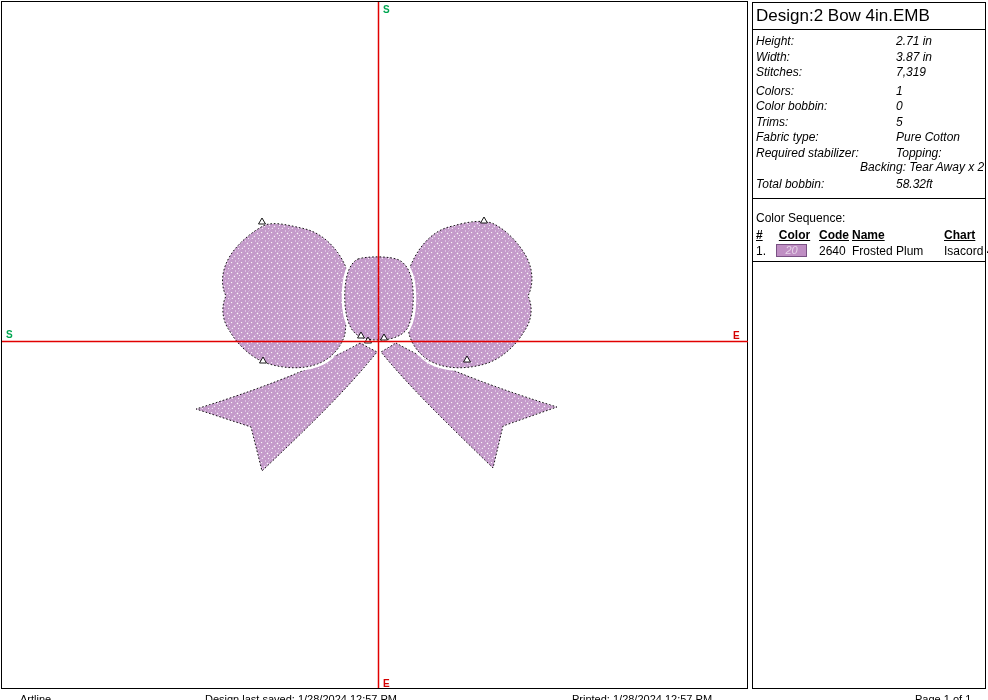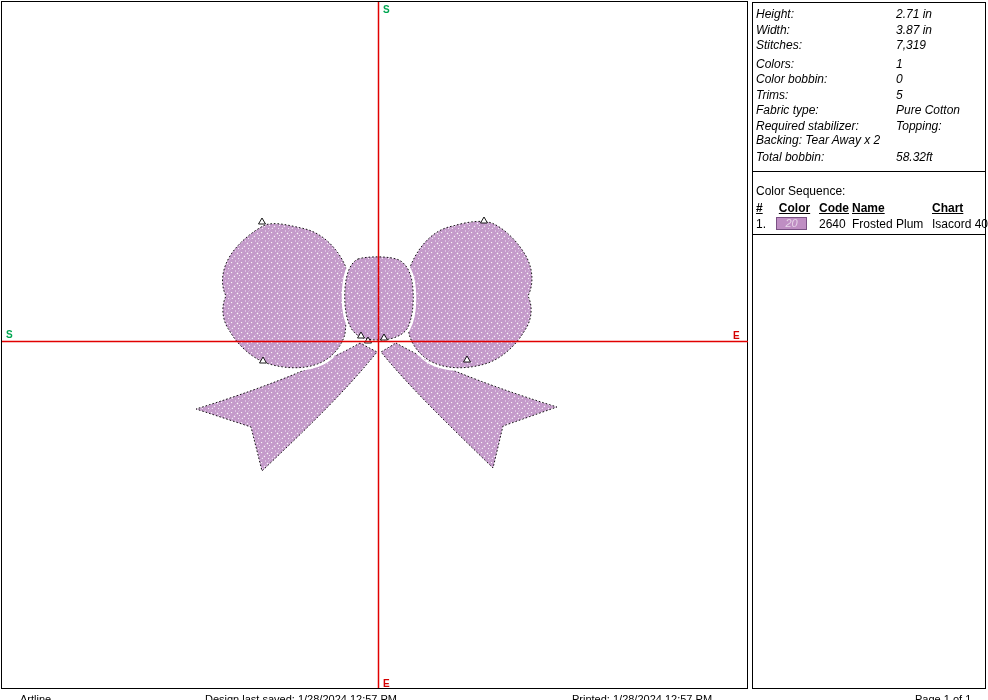--- a/index.html
+++ b/index.html
@@ -21,29 +21,29 @@
   }
   .panel-title{
     font-size:17px;padding:3px 4px 3px 3px;border-bottom:1px solid #000;
     white-space:nowrap;overflow:hidden;
   }
   .props{padding:4px 2px 5px 3px;border-bottom:1px solid #000;font-style:italic;}
   .prow{display:flex;line-height:15.5px;}
   .prow .lbl{width:104px;flex:none;white-space:nowrap;}
   .prow .val{flex:1;white-space:nowrap;margin-left:36px;}
   .prow.gap{margin-top:3px;justify-content:space-between;}
-  .val2{line-height:13px;white-space:nowrap;}
+  .val2{margin-left:104px;line-height:13px;white-space:nowrap;}
   .seq-head{padding:3px 3px 1px 3px;line-height:14px;margin-top:9px;}
   .seq-row{display:flex;align-items:center;padding:0 0 0 3px;line-height:16px;white-space:nowrap;}
   .seq-row.hdr{font-weight:bold;margin-top:1px;}
   .seq-row.hdr span{text-decoration:underline;}
   .c-num{width:14px;flex:none;}
   .c-color{width:49px;flex:none;text-align:center;}
   .c-code{width:33px;flex:none;}
-  .c-name{width:80px;flex:none;}
+  .c-name{width:92px;flex:none;}
   .c-chart{flex:1;}
   .swatch{
     width:31px;height:13px;margin:1px auto 1px 6px;border:1px solid #7a5184;
     box-sizing:border-box;text-align:center;font-size:11px;line-height:11px;color:#e6d4e8;font-style:italic;
   }
   .seq-divider{border-top:1px solid #000;margin-top:2px;}
   .panel-fill{flex:1;}
   
   .footer{position:absolute;left:12px;top:692px;width:988px;height:8px;overflow:hidden;}
   .footer span{position:absolute;top:1px;font-size:11px;white-space:nowrap;}
@@ -103,20 +103,21 @@
     <line x1="2" y1="341.5" x2="748" y2="341.5" stroke-width="1.5" stroke="#e10000"></line>
 
     <text x="383" y="13" font-size="10" font-weight="bold" fill="#00a651">S</text>
     <text x="383" y="687" font-size="10" font-weight="bold" fill="#d40000">E</text>
     <text x="6" y="338" font-size="10" font-weight="bold" fill="#00a651">S</text>
     <text x="733" y="339" font-size="10" font-weight="bold" fill="#d40000">E</text>
   </svg>
 </div>
 
 <div class="panel">
+  <div class="panel-title">Design:2 Bow 4in.EMB</div>
 
   <div class="props">
     <div class="prow">
       <span class="lbl">Height:</span>
       <span class="val">2.71 in</span>
     </div>
     <div class="prow">
       <span class="lbl">Width:</span>
       <span class="val">3.87 in</span>
     </div>

